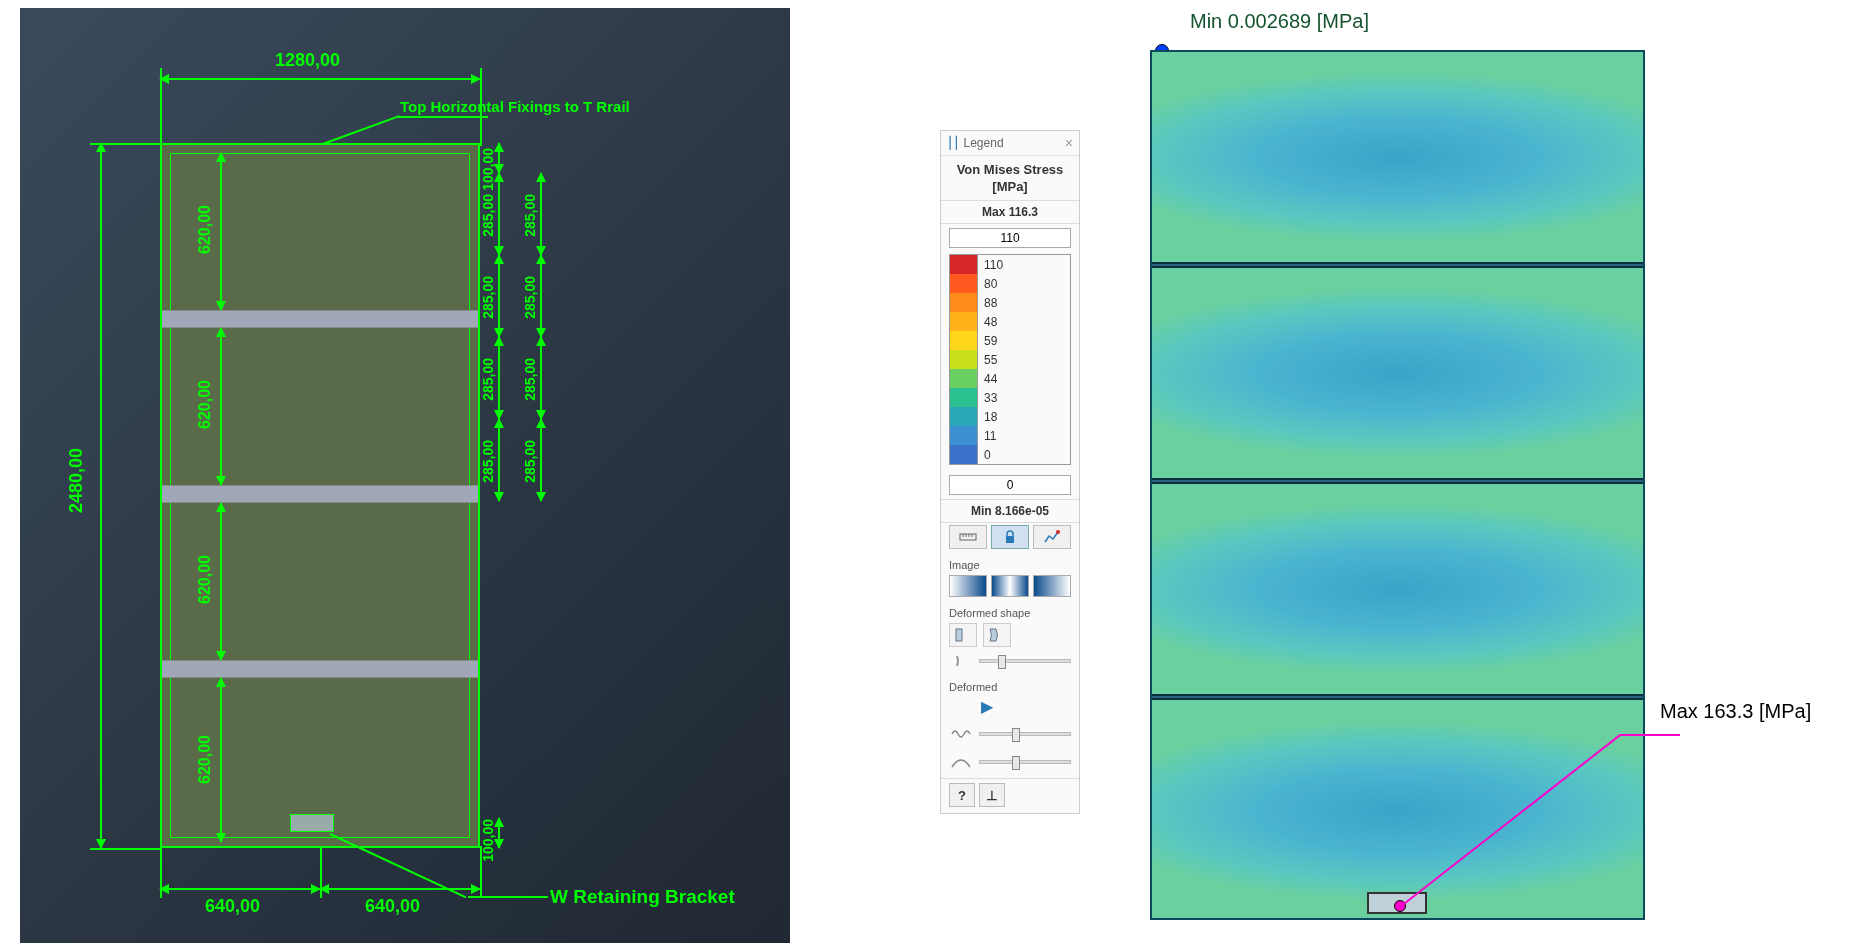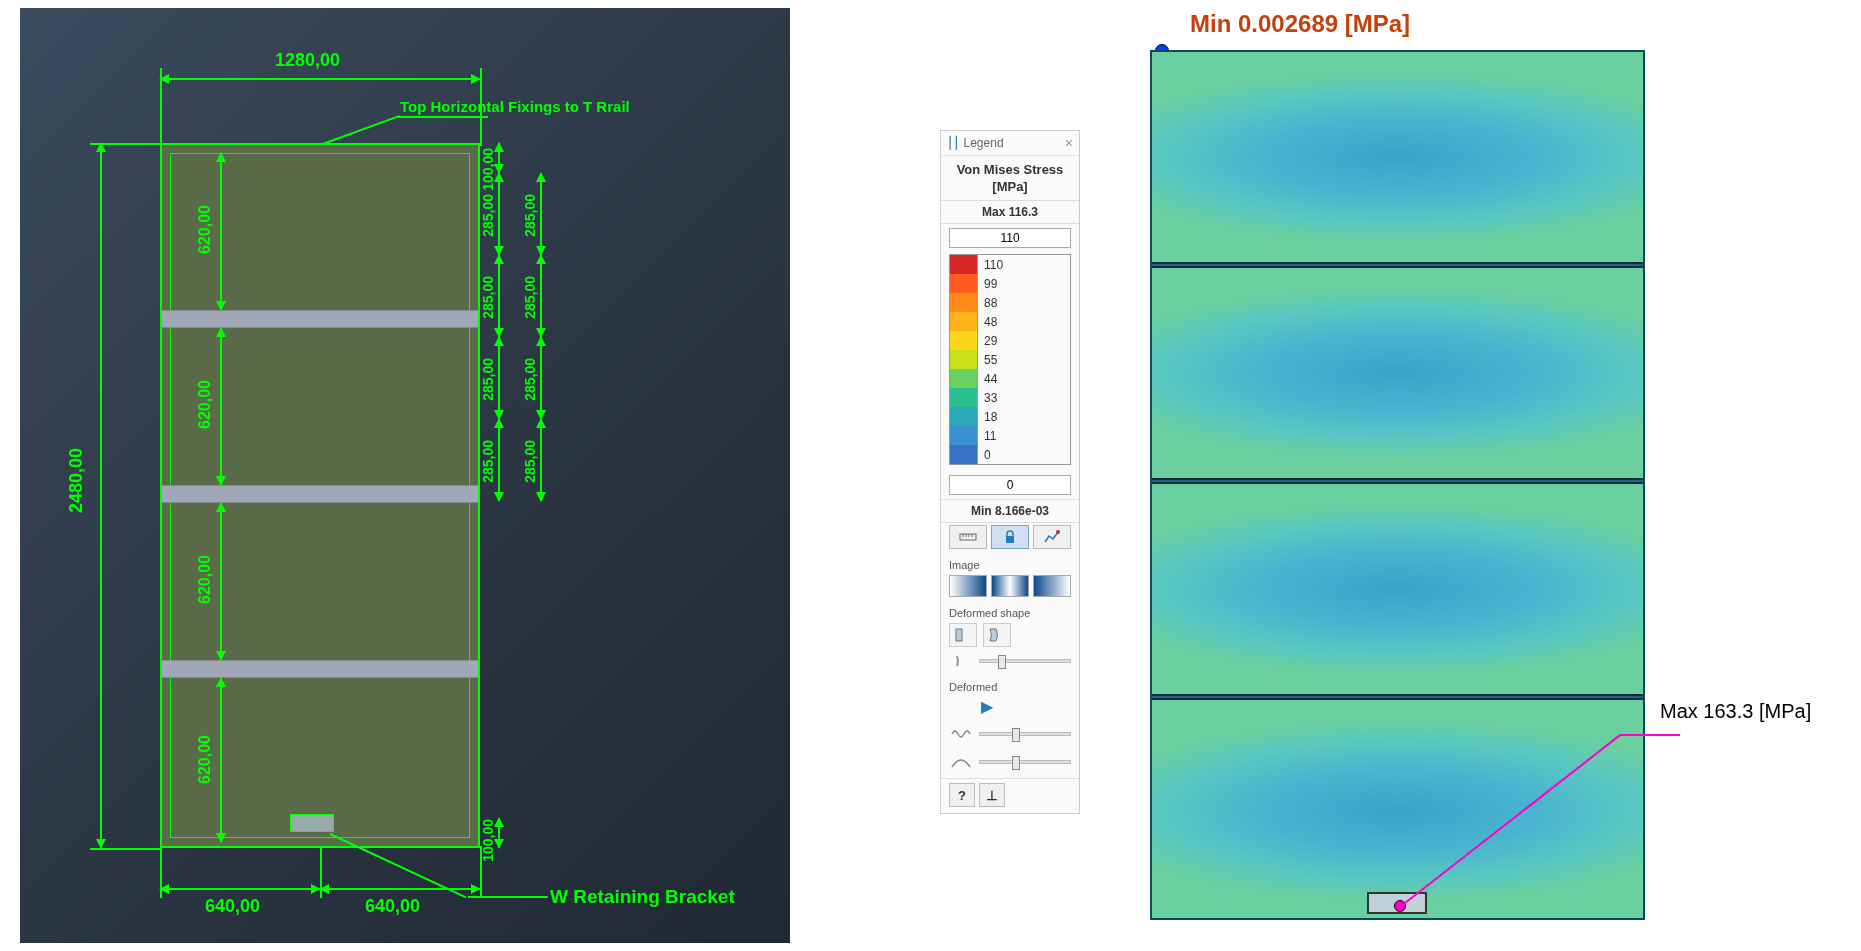--- a/index.html
+++ b/index.html
@@ -145,23 +145,22 @@
     position: absolute;
     left: 365px; top: 44px;
     width: 14px; height: 14px;
     background: #0040ff;
     border-radius: 50%;
     border: 1px solid #000;
   }
   .min-label {
     position: absolute;
     left: 400px; top: 10px;
-    font-size: 24px;
-    color: #c2410c;
-    font-weight: bold;
+    font-size: 20px;
+    color: #14532d;
   }
   .max-line {
     position: absolute;
     border-top: 2px solid #ff00cc;
     transform-origin: left center;
   }
   .max-dot {
     position: absolute;
     width: 12px; height: 12px;
     background: #ff00cc;
@@ -442,33 +441,33 @@
       <div class="legend-unit">[MPa]</div>
       <div class="legend-max">Max  116.3</div>
       <input class="legend-input" value="110" style="">
       <div class="legend-scale" id="legend-scale">
           <div class="legend-row">
             <div class="legend-swatch" style="background: rgb(214, 39, 40);"></div>
             <div class="legend-val">110</div>
           </div>
           <div class="legend-row">
             <div class="legend-swatch" style="background: rgb(255, 90, 31);"></div>
-            <div class="legend-val">99</div>
+            <div class="legend-val">80</div>
           </div>
           <div class="legend-row">
             <div class="legend-swatch" style="background: rgb(255, 140, 26);"></div>
             <div class="legend-val">88</div>
           </div>
           <div class="legend-row">
             <div class="legend-swatch" style="background: rgb(255, 178, 26);"></div>
             <div class="legend-val">48</div>
           </div>
           <div class="legend-row">
             <div class="legend-swatch" style="background: rgb(255, 214, 26);"></div>
-            <div class="legend-val">29</div>
+            <div class="legend-val">59</div>
           </div>
           <div class="legend-row">
             <div class="legend-swatch" style="background: rgb(200, 224, 26);"></div>
             <div class="legend-val">55</div>
           </div>
           <div class="legend-row">
             <div class="legend-swatch" style="background: rgb(106, 208, 96);"></div>
             <div class="legend-val">44</div>
           </div>
           <div class="legend-row">
@@ -482,21 +481,21 @@
           <div class="legend-row">
             <div class="legend-swatch" style="background: rgb(58, 144, 208);"></div>
             <div class="legend-val">11</div>
           </div>
           <div class="legend-row">
             <div class="legend-swatch" style="background: rgb(58, 112, 200);"></div>
             <div class="legend-val">0</div>
           </div>
         </div>
       <input class="legend-input" value="0" style="">
-      <div class="legend-min">Min  8.166e-03</div>
+      <div class="legend-min">Min  8.166e-05</div>
 
       <div class="legend-btnrow">
         <div class="legend-btn">
           <svg width="18" height="12" viewBox="0 0 18 12">
               <rect x="1" y="3" width="16" height="6" fill="none" stroke="#666"></rect>
               <line x1="4" y1="3" x2="4" y2="6" stroke="#666"></line>
               <line x1="7" y1="3" x2="7" y2="6" stroke="#666"></line>
               <line x1="10" y1="3" x2="10" y2="6" stroke="#666"></line>
               <line x1="13" y1="3" x2="13" y2="6" stroke="#666"></line>
             </svg>

